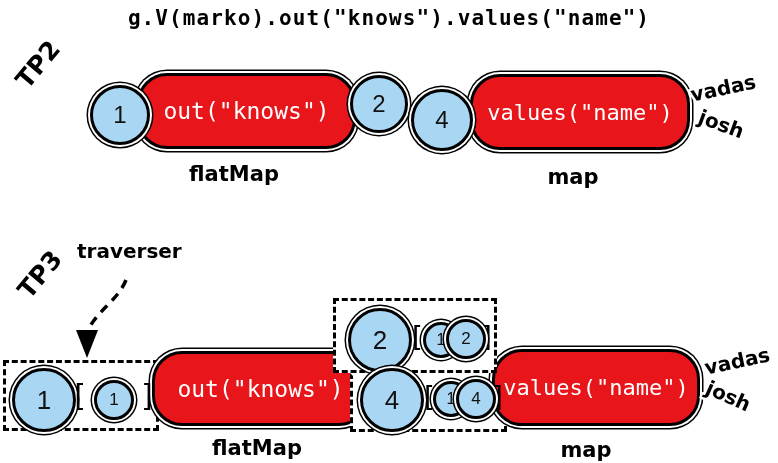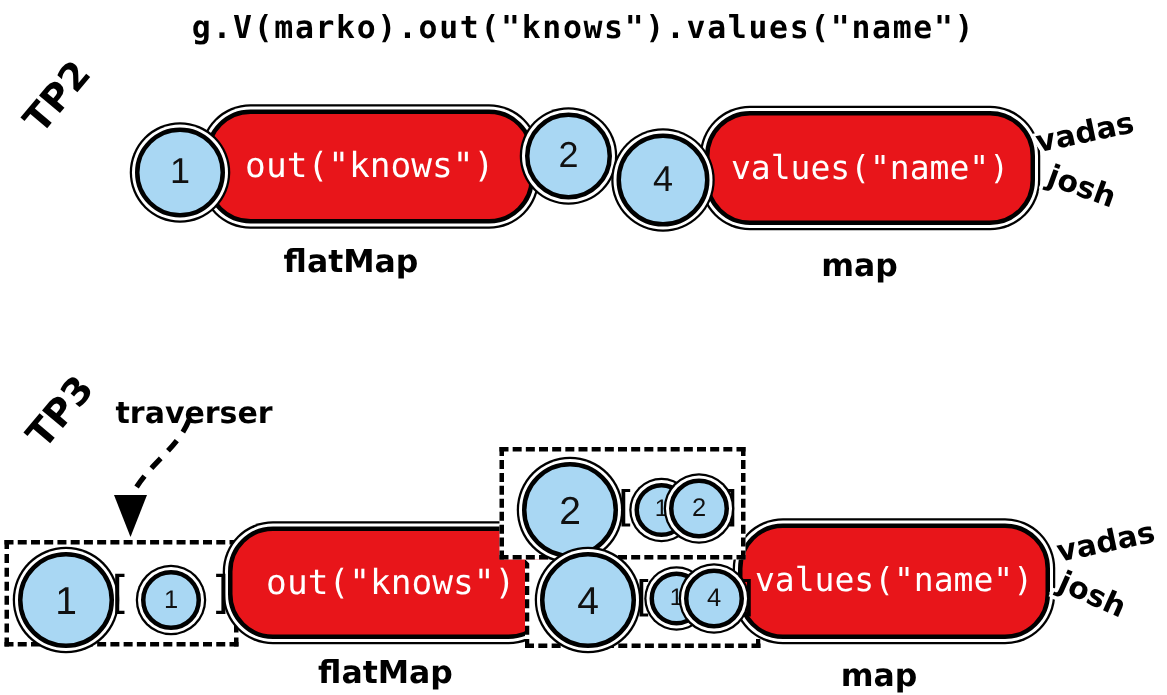--- a/index.html
+++ b/index.html
@@ -41,21 +41,21 @@
   #tp2-circle-2{left:350px;top:75px;width:52px;height:52px;font-size:24px;z-index:3;}
   #tp2-circle-4{left:411px;top:89px;width:56px;height:56px;font-size:24px;z-index:3;}
   #tp2-step-2{left:470px;top:74px;width:214px;height:70px;font-size:22px;z-index:2;}
   #tp2-out-vadas{left:690px;top:76px;font-size:20px;transform:rotate(-12deg);z-index:8;}
   #tp2-out-josh{left:698px;top:112px;font-size:20px;transform:rotate(20deg);z-index:8;}
   #tp2-flatmap{left:184px;top:162px;width:100px;font-size:21px;z-index:8;}
   #tp2-map{left:543px;top:165px;width:60px;font-size:21px;z-index:8;}
 
   
   #tp3-label{left:10px;top:260px;width:60px;font-size:25px;transform:rotate(-50deg);z-index:8;}
-  #traverser-label{left:77px;top:263px;width:100px;font-size:20px;z-index:8;}
+  #traverser-label{left:77px;top:239px;width:100px;font-size:20px;z-index:8;}
   #traverser-arrow{position:absolute;left:60px;top:270px;width:90px;height:100px;z-index:8;}
 
   #tp3-box-in{left:3px;top:360px;width:150px;height:65px;z-index:2;}
   #tp3-circle-in-big{left:12px;top:368px;width:58px;height:58px;font-size:26px;z-index:7;}
   #tp3-bracket-in-open{left:70px;top:381px;font-size:30px;}
   #tp3-circle-in-small{left:94px;top:380px;width:34px;height:34px;font-size:17px;z-index:7;}
   #tp3-bracket-in-close{left:139px;top:381px;font-size:30px;}
 
   #tp3-step-1{left:152px;top:351px;width:211px;height:69px;font-size:23px;z-index:3;}
 

